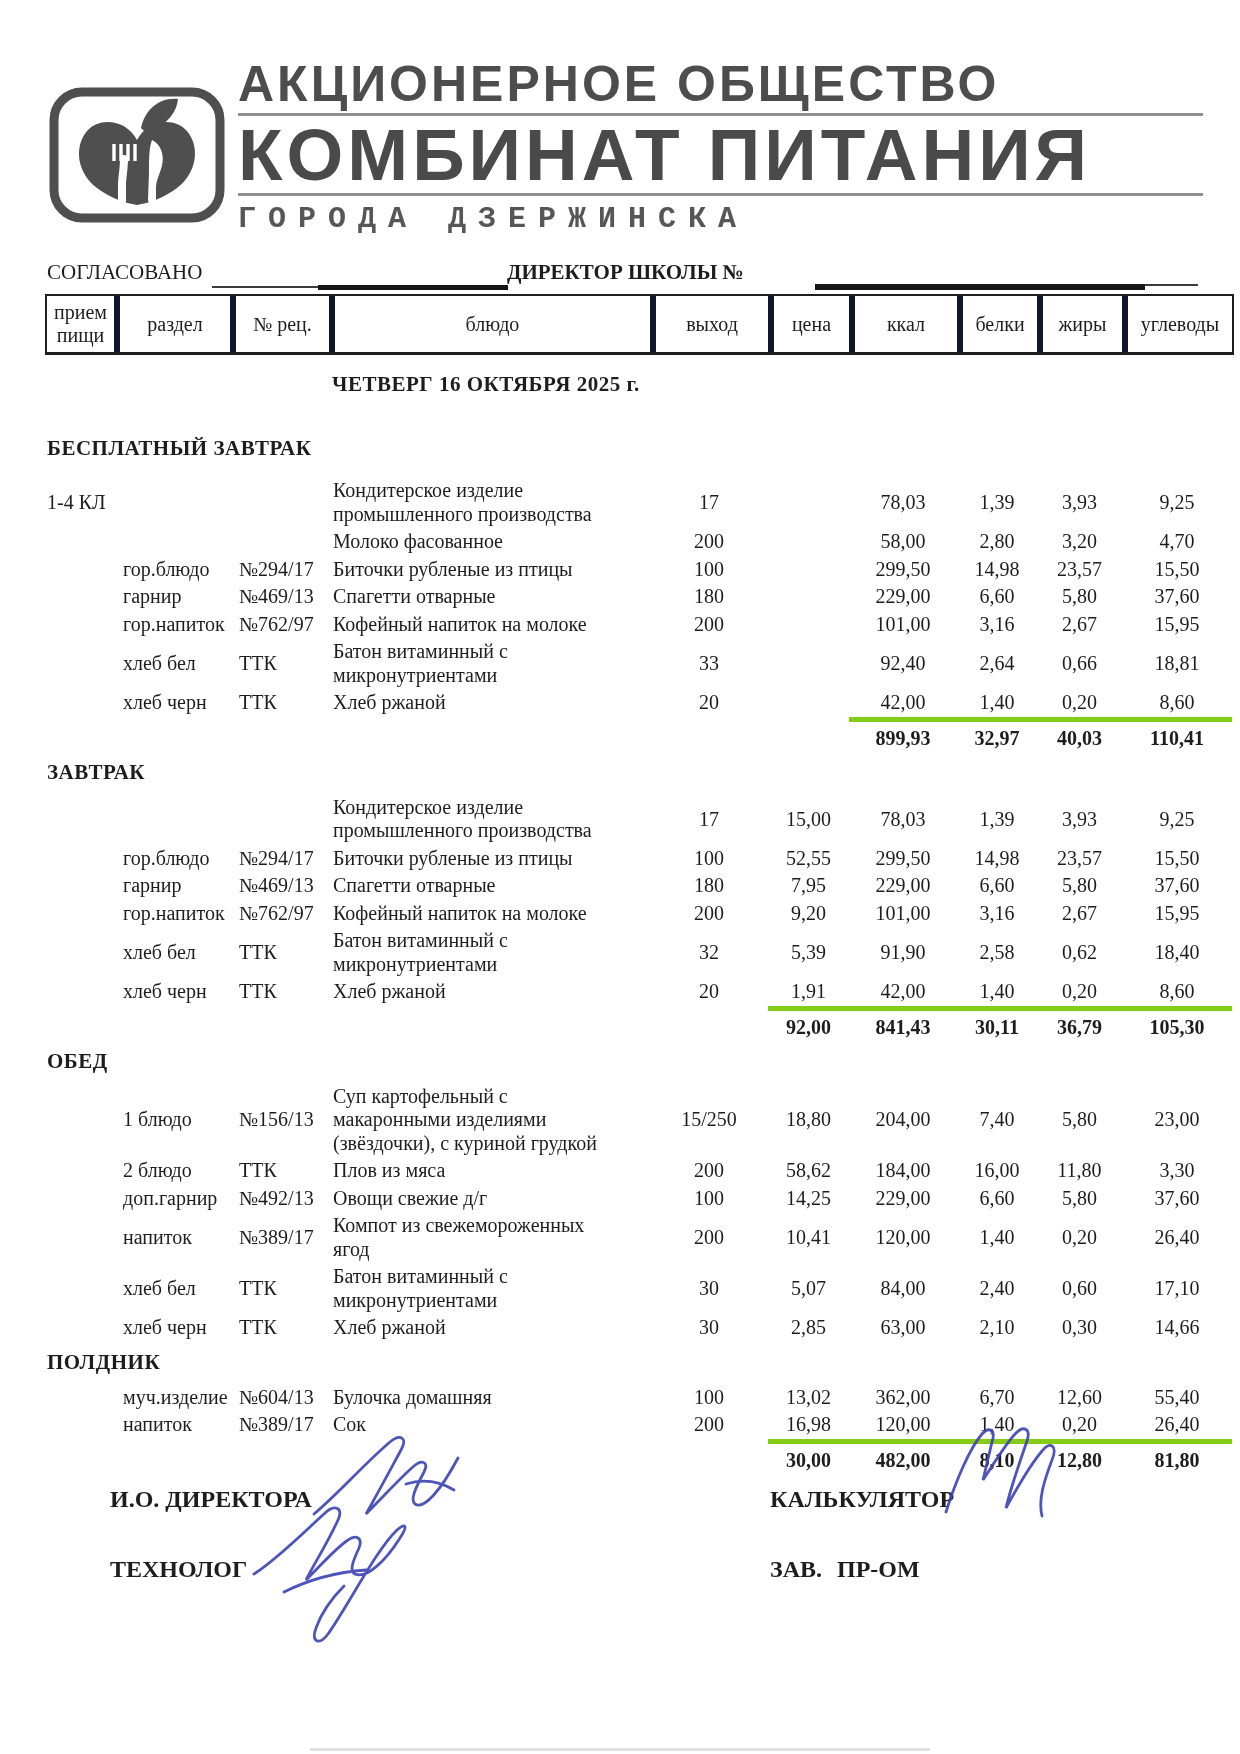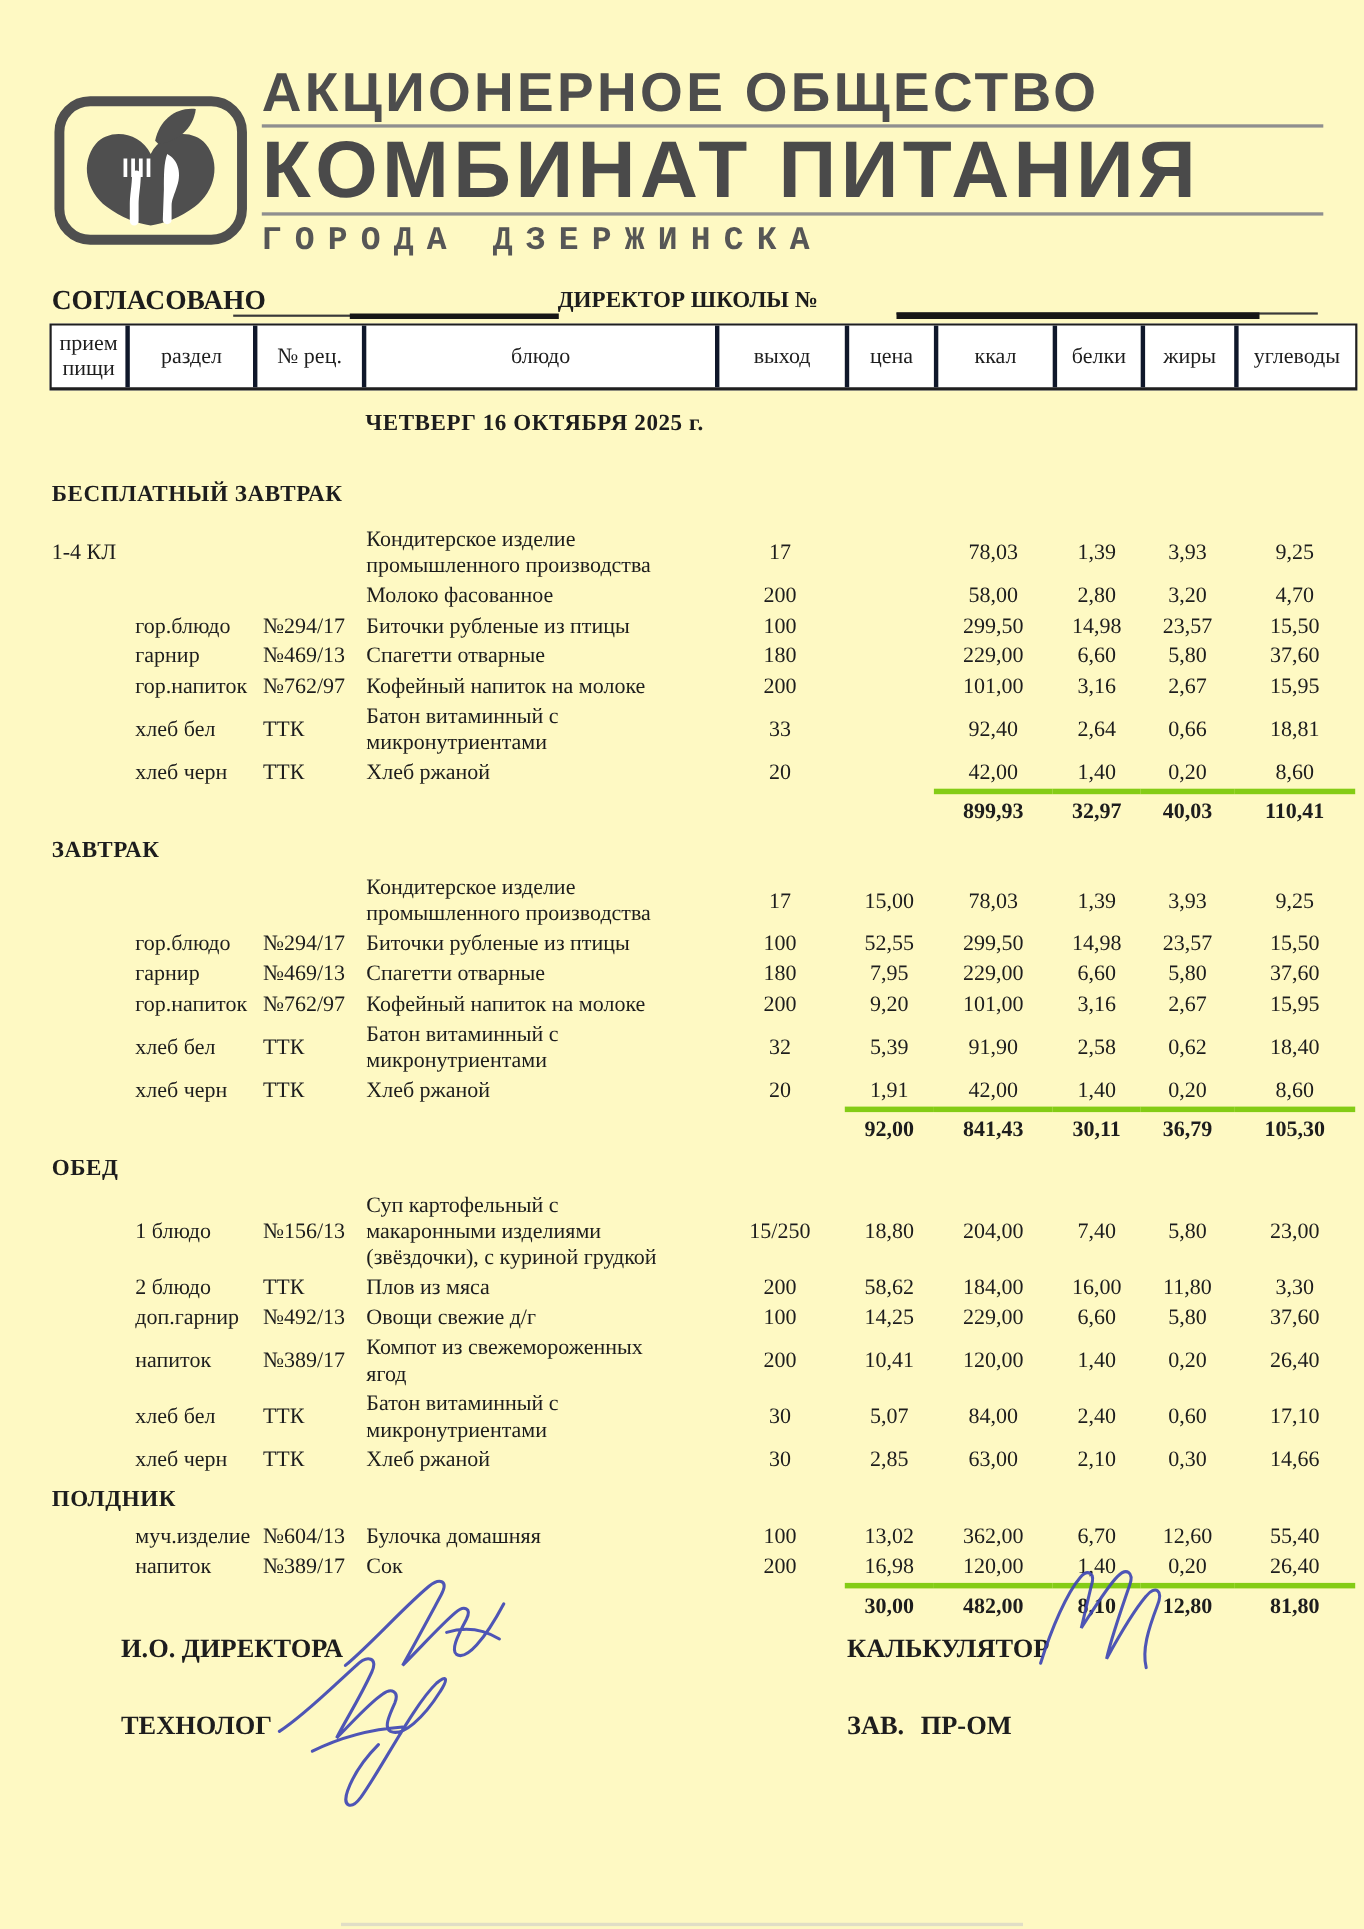--- a/index.html
+++ b/index.html
@@ -1,44 +1,44 @@
 <!DOCTYPE html>
 <html><head>
 <meta charset="utf-8">
 <style>
   html,body{margin:0;padding:0;background:#e8e8e8;}
-  .page{position:relative;width:1240px;height:1754px;background:#fef9c3;margin:0 auto;
+  .page{position:relative;width:1240px;height:1754px;background:#ffffff;margin:0 auto;
         font-family:"Liberation Serif", serif;color:#1d1d1d;overflow:hidden;}
 
   
   .logo{position:absolute;left:48px;top:86px;width:178px;height:138px;}
   .orgname{position:absolute;left:238px;top:58px;width:975px;}
   .org-l1{font-family:"Liberation Sans",sans-serif;font-weight:bold;color:#4d4d4d;
           font-size:50px;line-height:52px;letter-spacing:3px;white-space:nowrap;}
   .org-div{height:3px;background:#8f8f8f;margin:3px 0 4px 0;width:965px;}
   .org-l2{font-family:"Liberation Sans",sans-serif;font-weight:bold;color:#4a4a4a;
           font-size:73px;line-height:70px;letter-spacing:4px;white-space:nowrap;}
   .org-l3{font-family:Liberation Mono, monospace;font-weight:bold;color:#565656;
           font-size:30px;line-height:34px;letter-spacing:12px;margin-top:6px;white-space:nowrap;}
 
   
   .approval{position:absolute;left:0;top:0;width:1240px;}
-  .agreed{position:absolute;left:47px;top:260px;font-size:25px;font-weight:bold;white-space:nowrap;text-align:center;}
+  .agreed{position:absolute;left:47px;top:260px;font-size:21px;font-weight:normal;white-space:nowrap;text-align:center;}
   .director{position:absolute;left:507px;top:260px;font-size:21px;font-weight:bold;white-space:nowrap;}
   .u-thin1{position:absolute;left:212px;top:286px;width:268px;height:2px;background:#3a3a3a;}
   .u-bar1{position:absolute;left:318px;top:285px;width:190px;height:5px;background:#161616;}
   .u-thin2{position:absolute;left:815px;top:284px;width:383px;height:2px;background:#3a3a3a;}
   .u-bar2{position:absolute;left:815px;top:284px;width:330px;height:6px;background:#161616;}
 
   
   .thead{position:absolute;left:45px;top:294px;width:1185px;height:56px;
          display:grid;grid-template-columns:67px 116px 99px 321px 118px 81px 108px 80px 85px 110px;
          border:2.5px solid #1f1f1f;border-bottom-width:3.5px;box-sizing:content-box;background:#fff;}
   .th{display:flex;align-items:center;justify-content:center;text-align:center;
-      font-size:20px;line-height:23px;border-left:4px solid #0f172a;padding:0 2px;}
+      font-size:20px;line-height:23px;border-left:6px solid #0f172a;padding:0 2px;}
   .th:first-child{border-left:none;}
 
   
   .date{position:absolute;left:332px;top:372px;font-size:21px;font-weight:bold;letter-spacing:.5px;}
 
   
   .menu{position:absolute;left:47px;top:418px;width:1185px;}
   .section-title{font-size:21px;font-weight:bold;letter-spacing:.5px;margin:8px 0 9px 0;}
   .section-title.first{margin-top:18px;margin-bottom:16px;}
   .row{display:grid;grid-template-columns:67px 116px 99px 321px 118px 81px 108px 80px 85px 110px;

